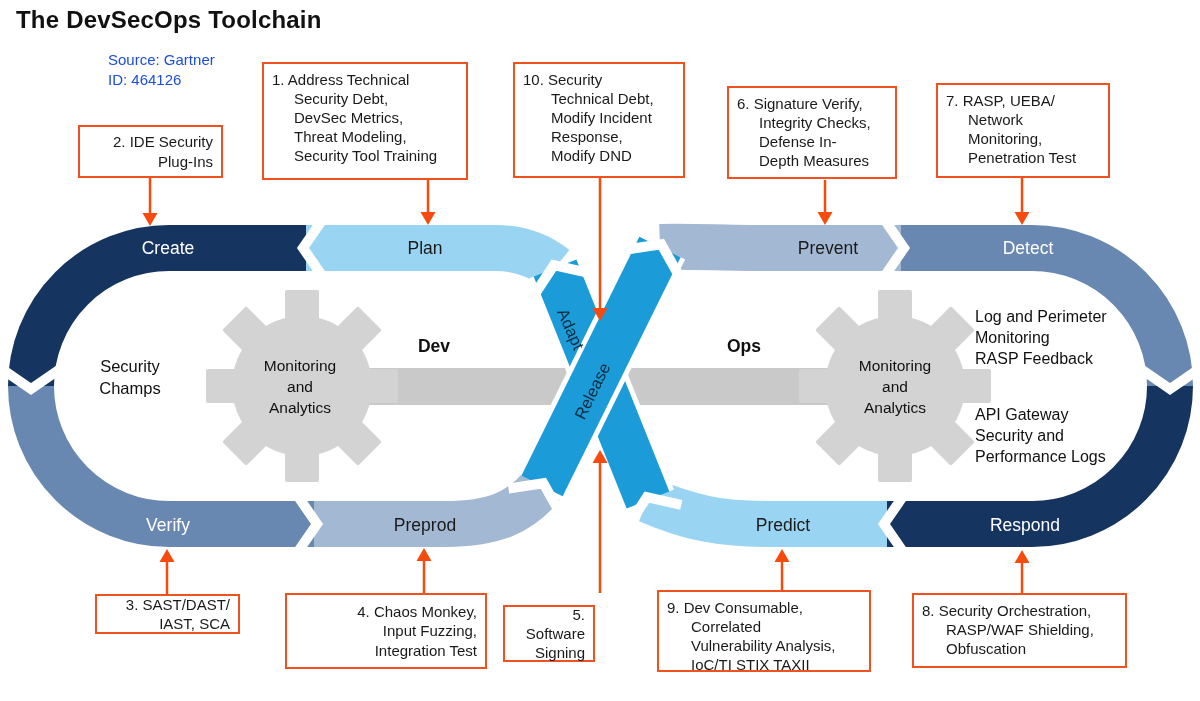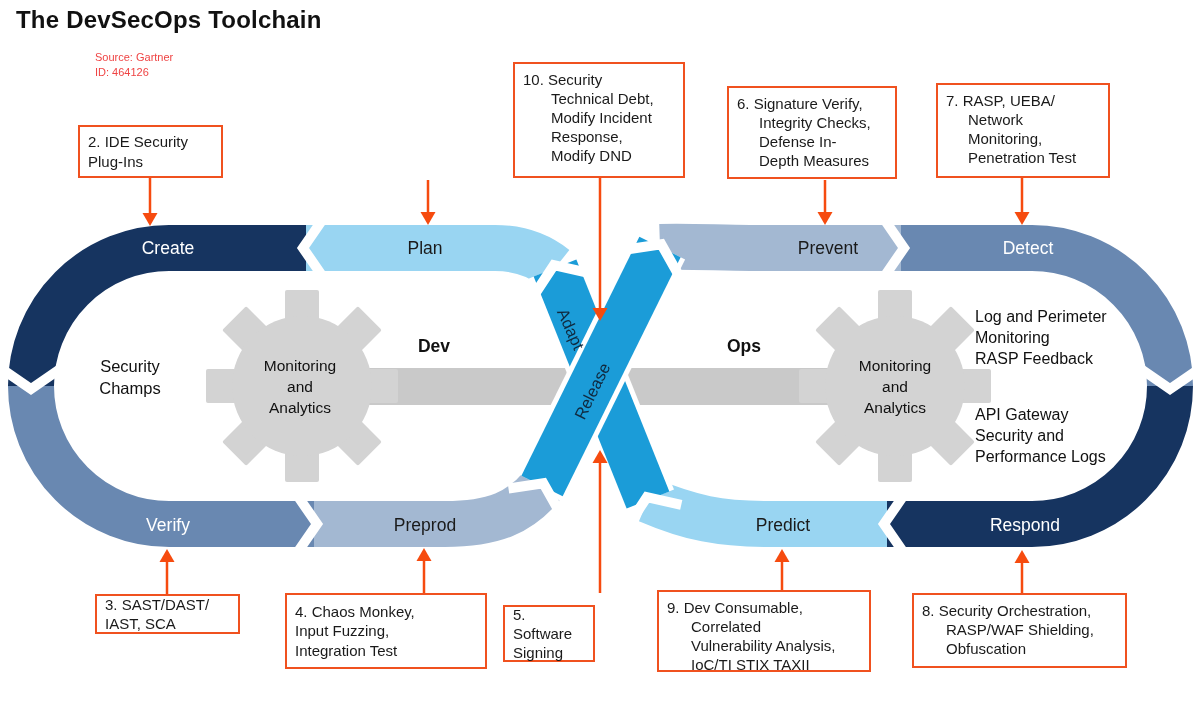--- a/index.html
+++ b/index.html
@@ -1,24 +1,24 @@
 <!DOCTYPE html>
 <html><head>
 <meta charset="utf-8">
 <style>
   html,body{margin:0;padding:0;background:#fff;}
   body{width:1200px;height:701px;position:relative;font-family:"Liberation Sans",sans-serif;overflow:hidden;}
   .stage{position:absolute;inset:0;}
   .title{position:absolute;left:16px;top:6px;font-size:24px;font-weight:bold;color:#111;letter-spacing:.2px;}
-  .source{position:absolute;left:95px;top:50px;font-size:11px;color:#ef4444;line-height:1.35;}
+  .source{position:absolute;left:108px;top:50px;font-size:15px;color:#1d4ed8;line-height:1.35;}
   svg{position:absolute;left:0;top:0;}
   svg text{font-family:"Liberation Sans",sans-serif;}
   .callout{position:absolute;background:#fff;border:2px solid #F0511F;box-sizing:border-box;
            font-size:15px;color:#1a1a1a;line-height:1.27;padding:6px 8px;}
-  .callout.align-center{display:flex;flex-direction:column;justify-content:center;text-align:left;}
+  .callout.align-center{display:flex;flex-direction:column;justify-content:center;text-align:right;}
   .callout .cont{padding-left:var(--ind,22px);}
 </style>
 </head>
 <body>
 
 <div class="stage">
 
   <div class="title">The DevSecOps Toolchain</div>
   <div class="source">
     <div>Source: Gartner</div>
@@ -152,20 +152,27 @@
           <line x1="782" y1="593" x2="782" y2="561"></line>
           <polygon points="782,549 774.5,562 789.5,562" stroke="none"></polygon>
         </g>
       <g>
           <line x1="1022" y1="593" x2="1022" y2="562"></line>
           <polygon points="1022,550 1014.5,563 1029.5,563" stroke="none"></polygon>
         </g>
     </g>
   </svg>
 
+  <div class="callout" style="left:262px;top:62px;width:206px;height:118px">
+    <div class="cl">1. Address Technical</div>
+    <div class="cl cont">Security Debt,</div>
+    <div class="cl cont">DevSec Metrics,</div>
+    <div class="cl cont">Threat Modeling,</div>
+    <div class="cl cont">Security Tool Training</div>
+  </div>
 
   <div class="callout align-center" style="left:78px;top:125px;width:145px;height:53px">
     <div class="cl">2. IDE Security</div>
     <div class="cl">Plug-Ins</div>
   </div>
 
   <div class="callout align-center" style="left:95px;top:594px;width:145px;height:40px">
     <div class="cl">3. SAST/DAST/</div>
     <div class="cl">IAST, SCA</div>
   </div>

